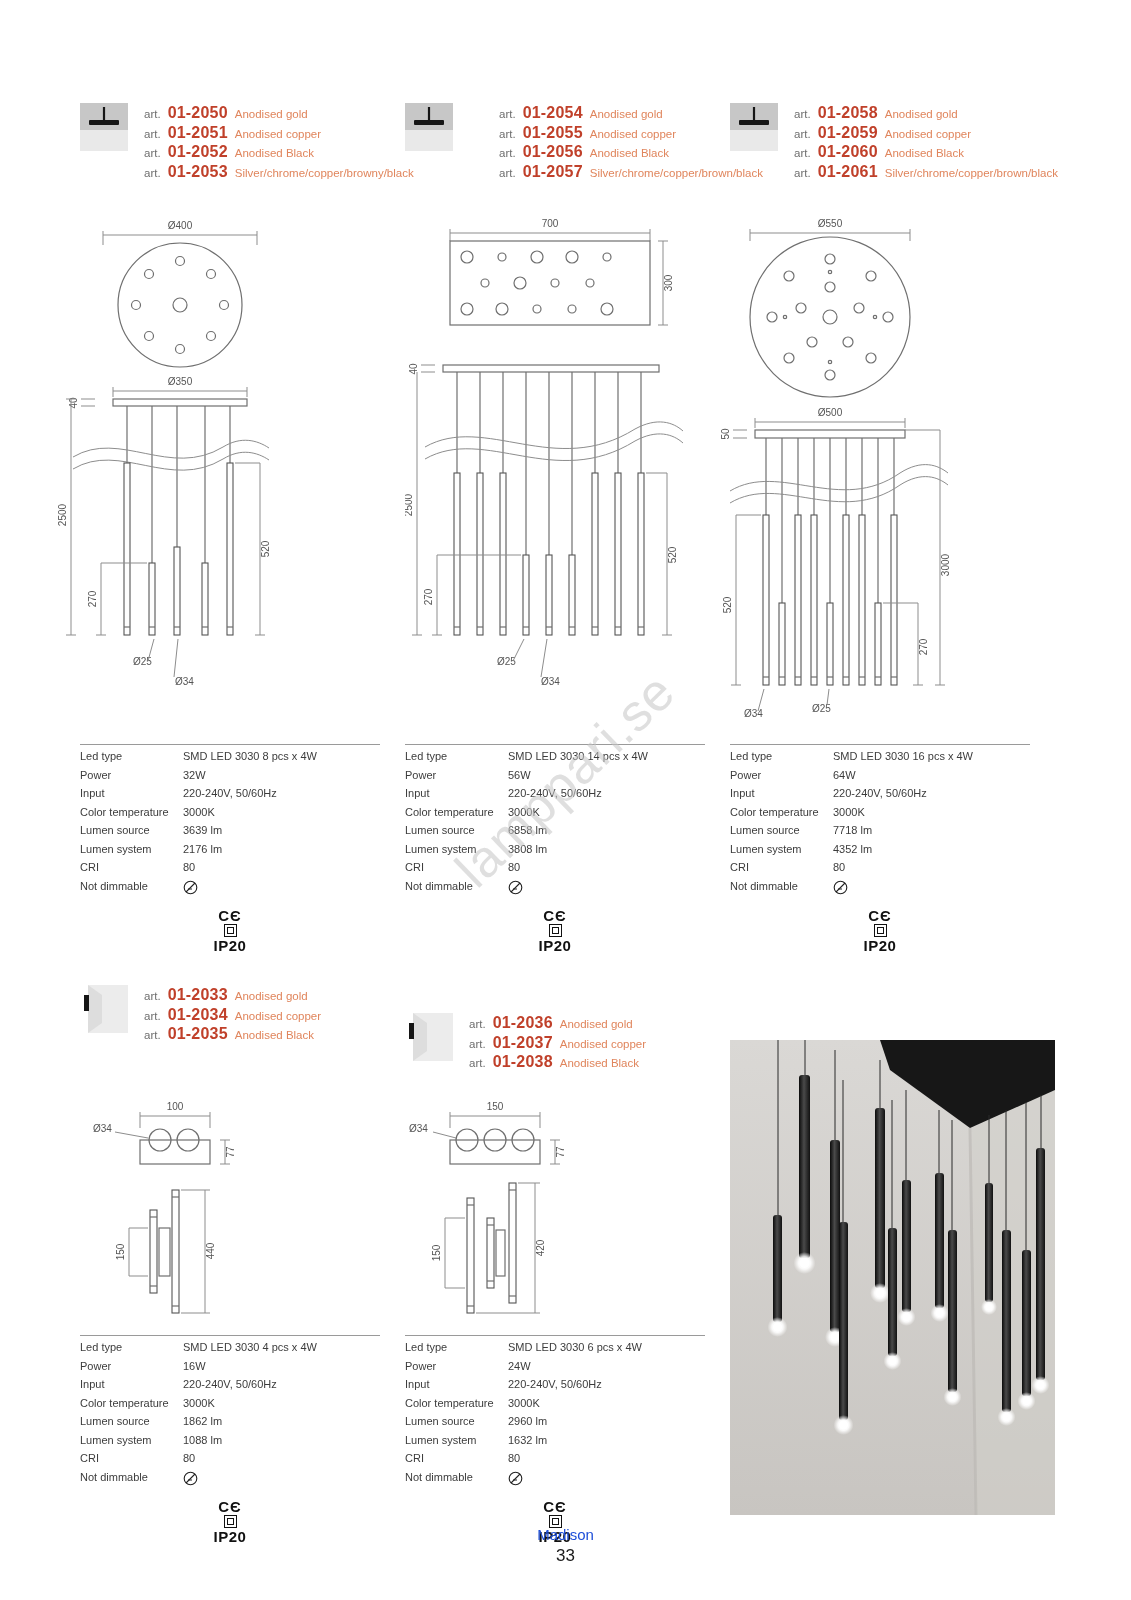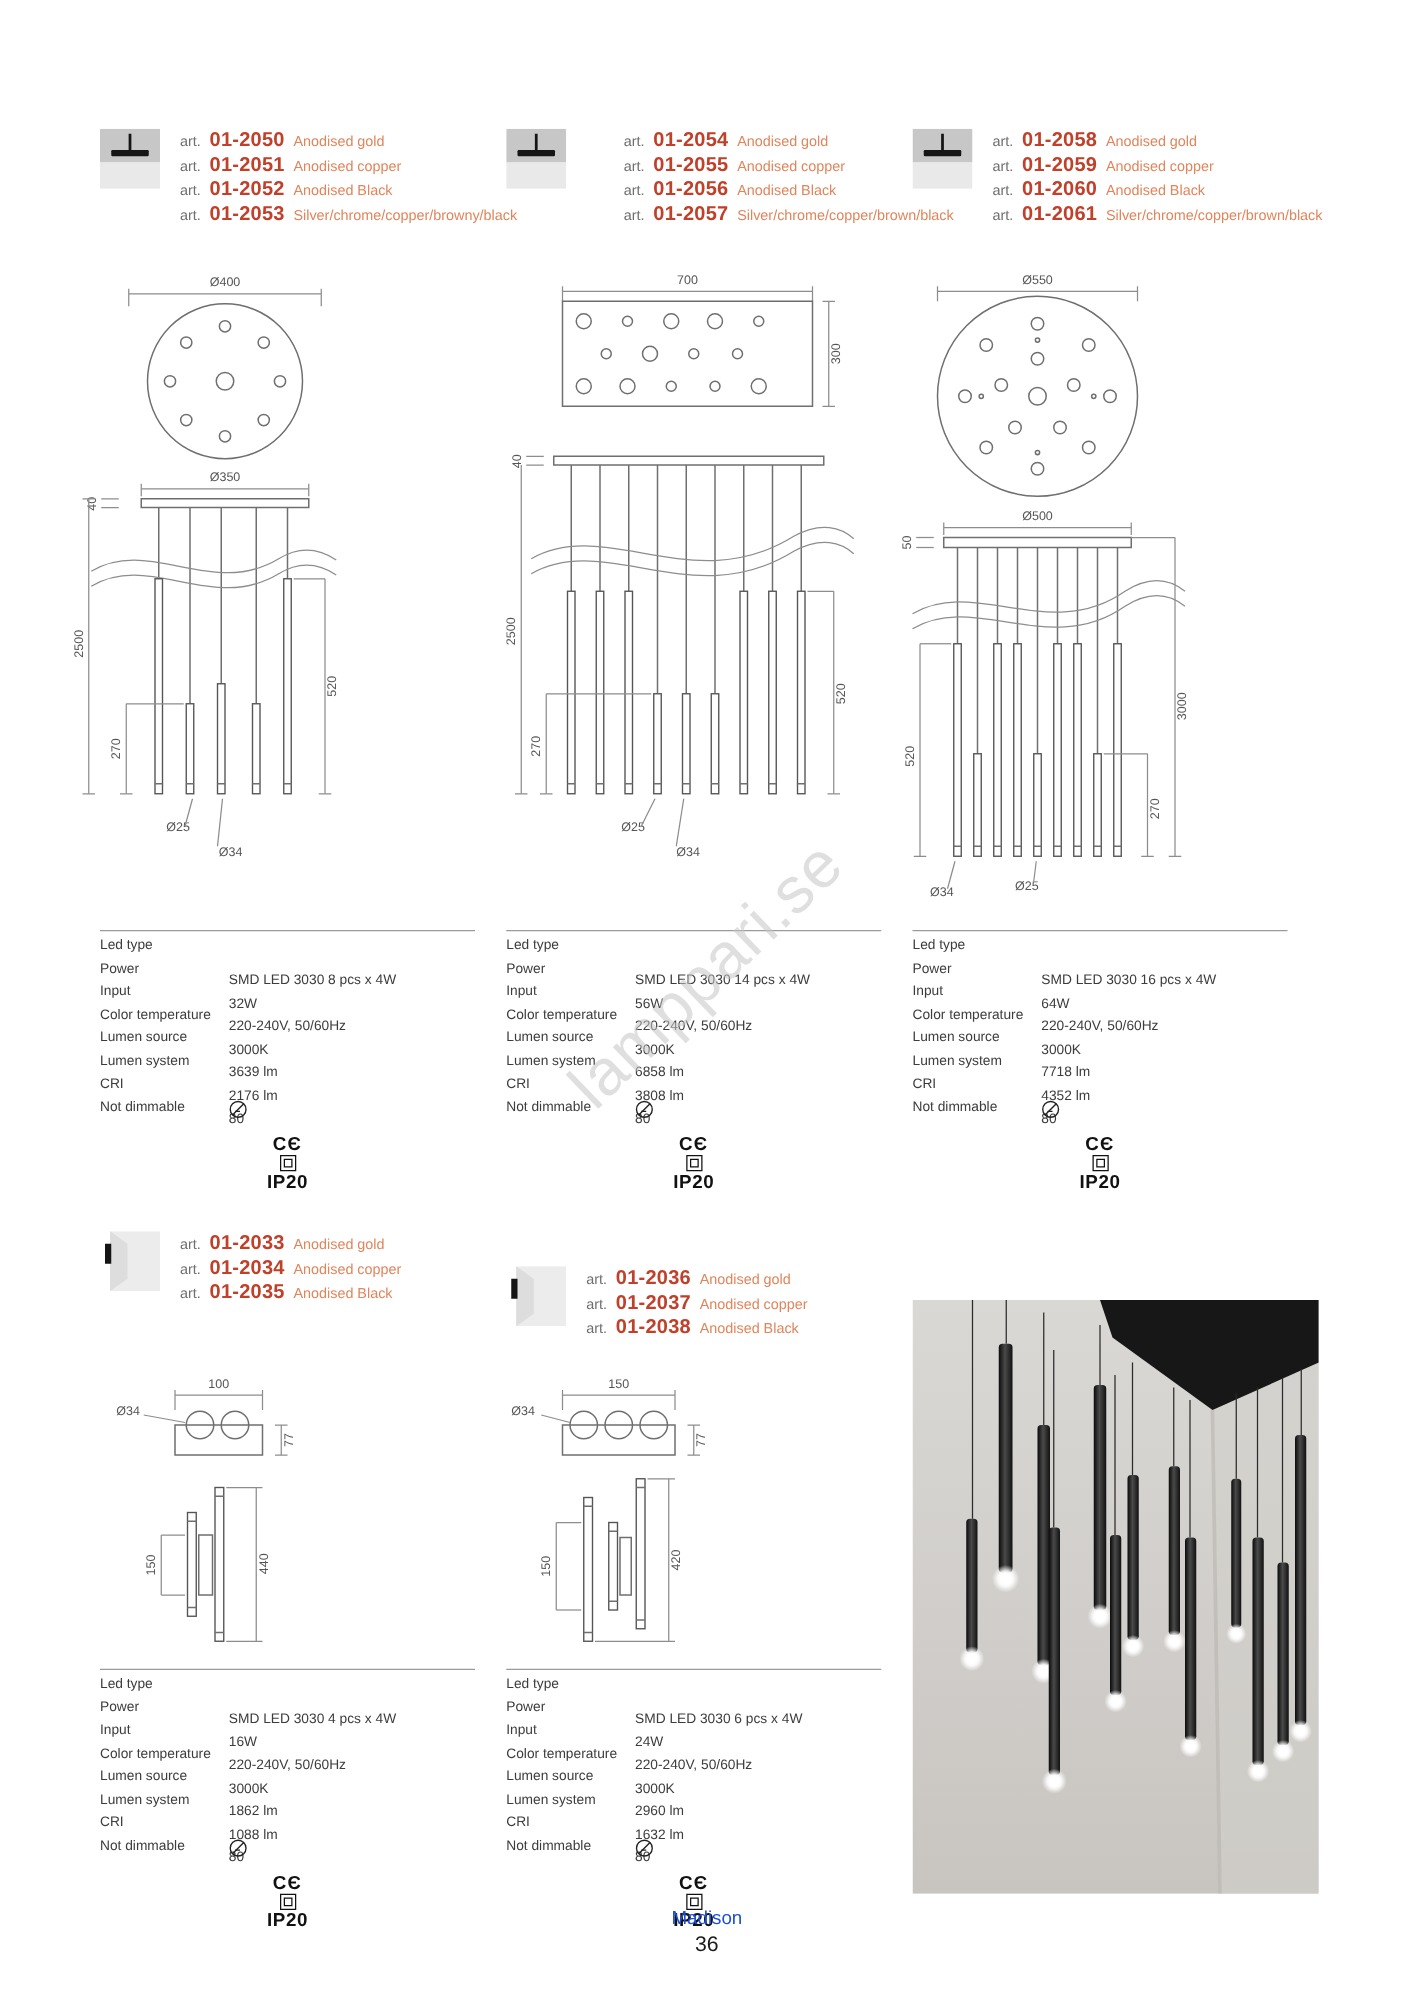--- a/index.html
+++ b/index.html
@@ -10,21 +10,21 @@
   .swatch{width:48px;height:48px;flex:0 0 48px;}
   .art-lines{padding-top:1px;}
   .art-line{font-size:11.5px;line-height:18.5px;white-space:nowrap;}
   .art-prefix{color:#6e6e6e;margin-right:7px;}
   .art-num{color:#c0402a;font-weight:bold;font-size:16px;margin-right:7px;letter-spacing:.2px;}
   .art-desc{color:#e0855c;}
   
   .spec{width:300px;border-top:1px solid #9a9a9a;padding-top:5px;}
   .spec-row{display:flex;height:18.5px;font-size:11px;}
   .spec-label{width:103px;flex:0 0 103px;color:#3c3c3c;}
-  .spec-val{color:#3c3c3c;margin-top:28px;}
+  .spec-val{color:#3c3c3c;}
   .cert-row{margin-top:9px;display:flex;align-items:center;flex-direction:column;}
   .ce{font-size:15px;font-weight:bold;color:#111;letter-spacing:1px;}
   .sq-outer{width:11px;height:11px;border:1.5px solid #111;display:inline-flex;align-items:center;justify-content:center;margin:0 3px;}
   .sq-inner{width:5px;height:5px;border:1px solid #111;}
   .ip{font-size:15px;font-weight:bold;color:#111;letter-spacing:.5px;}
   
   .tl{stroke:#8d8d8d;stroke-width:1;fill:none;}
   .tl2{stroke:#6f6f6f;stroke-width:1.2;fill:none;}
   .tube{stroke:#555;stroke-width:1.1;fill:#fefefe;}
   .dim{font-size:10px;fill:#555;font-family:"Liberation Sans",sans-serif;}
@@ -693,14 +693,14 @@
     <rect x="306" y="108" width="9" height="232" rx="3" fill="url(#rodg)"></rect>
       <circle cx="310.5" cy="345" r="9" fill="url(#glowg)"></circle>
       <circle cx="310.5" cy="345" r="4" fill="#fff"></circle>
   </g>
 </svg>
 
 <div class="abs watermark">lamppari.se</div>
 
 <div class="abs footer">
   <div class="footer-title">Madison</div>
-  <div class="footer-page">36</div>
+  <div class="footer-page">33</div>
 </div>
 
 </body></html>

